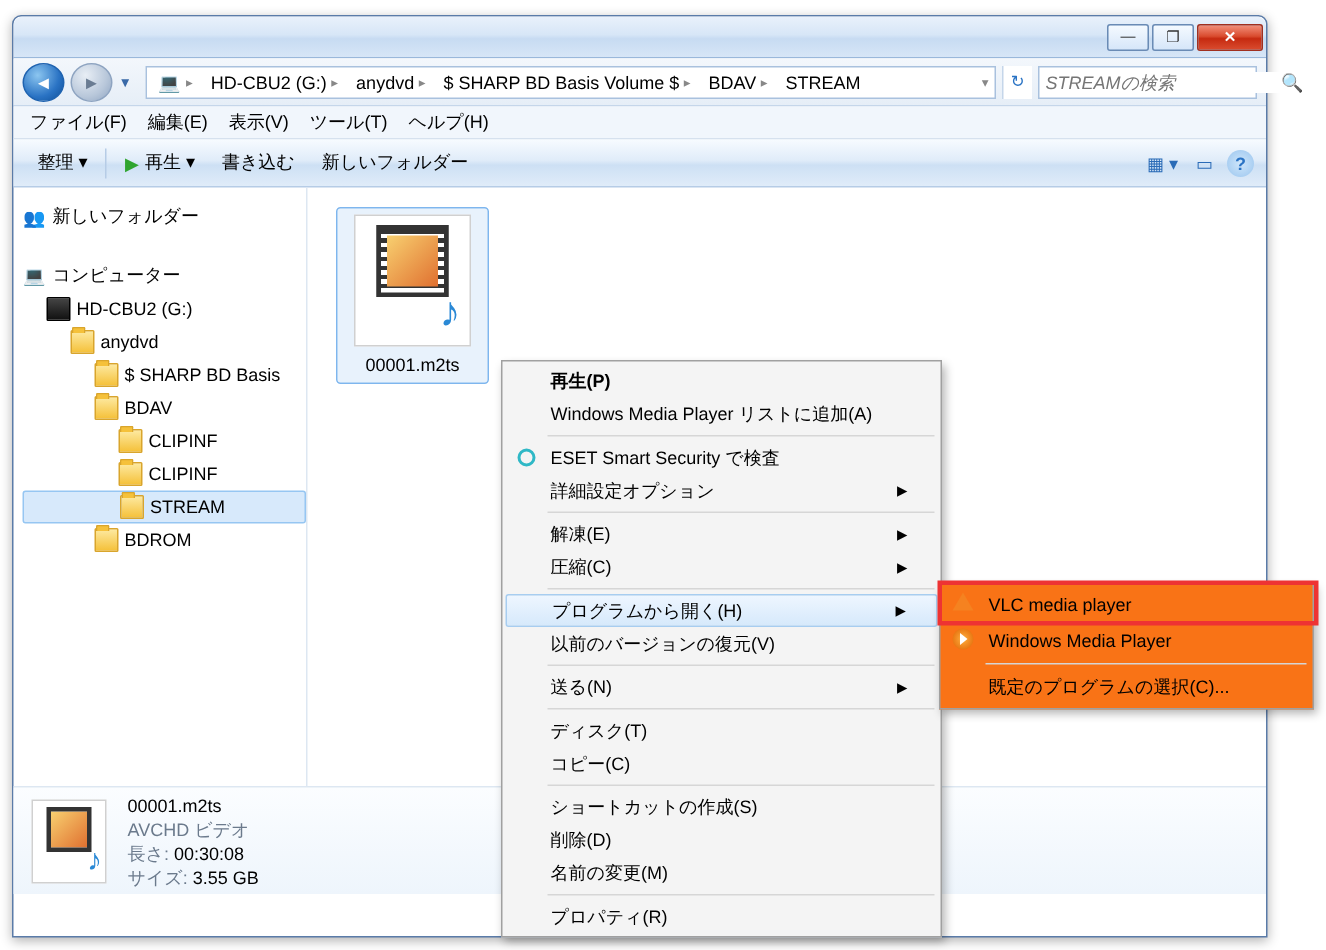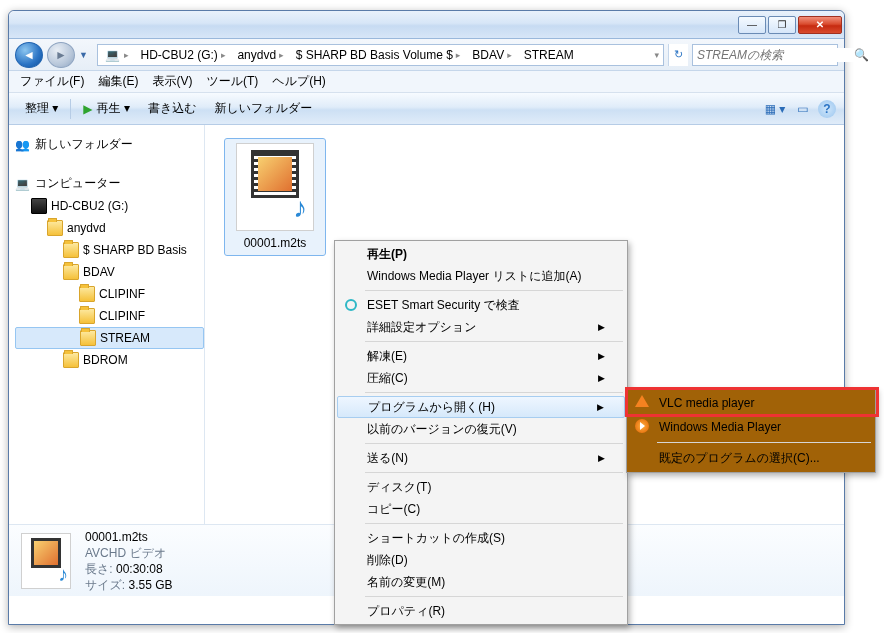--- a/index.html
+++ b/index.html
@@ -67,21 +67,21 @@
 .details .meta .sub { color: #6b7a8c; }
 
 .ctxmenu { position: absolute; left: 334px; top: 240px; width: 294px; background: #f4f4f4; border: 1px solid #a0a0a0; box-shadow: 2px 3px 6px rgba(0,0,0,.3); font-size: 12px; padding: 2px; }
 .ctxmenu .row { display: flex; align-items: center; height: 22px; padding: 0 20px 0 30px; position: relative; }
 .ctxmenu .row.default { font-weight: bold; }
 .ctxmenu .row.hov { background: linear-gradient(#eef6ff,#d6e9fb); border: 1px solid #a7cdf0; border-radius: 2px; height: 22px; }
 .ctxmenu .row .sub-arrow { margin-left: auto; font-size: 9px; }
 .ctxmenu .sep { height: 1px; background: #d6d6d6; margin: 3px 2px 3px 28px; }
 .ctxmenu .row .rowicon { position:absolute; left:6px; width:16px; height:16px; display:flex; align-items:center; justify-content:center; }
 
-.submenu { position: absolute; left: 626px; top: 388px; width: 250px; background: #a16207; border: 1px solid #a0a0a0; box-shadow: 2px 3px 6px rgba(0,0,0,.3); font-size: 12px; padding: 2px; }
+.submenu { position: absolute; left: 626px; top: 388px; width: 250px; background: #f97316; border: 1px solid #a0a0a0; box-shadow: 2px 3px 6px rgba(0,0,0,.3); font-size: 12px; padding: 2px; }
 .submenu .row { display:flex; align-items:center; height: 24px; padding: 0 14px 0 30px; position:relative; }
 .submenu .row .rowicon { position:absolute; left:6px; width:16px; height:16px; }
 .submenu .sep { height: 1px; background: #d6d6d6; margin: 3px 2px 3px 28px; }
 .redbox { position:absolute; border: 3px solid #e33; pointer-events:none; }
 .vlcicon { width:0; height:0; border-left:7px solid transparent; border-right:7px solid transparent; border-bottom:12px solid #f58220; display:inline-block; }
 .wmpicon { width:14px; height:14px; background: radial-gradient(circle,#ffb040,#e06000); border-radius:50%; display:inline-block; position:relative; }
 .wmpicon::after { content:""; position:absolute; left:5px; top:3px; border-left:5px solid #fff; border-top:4px solid transparent; border-bottom:4px solid transparent; }
 .eseticon { width:12px; height:12px; border:2px solid #2fb8c6; border-radius:50%; display:inline-block; }
 .playico { color:#2fa42f; }
 </style>

